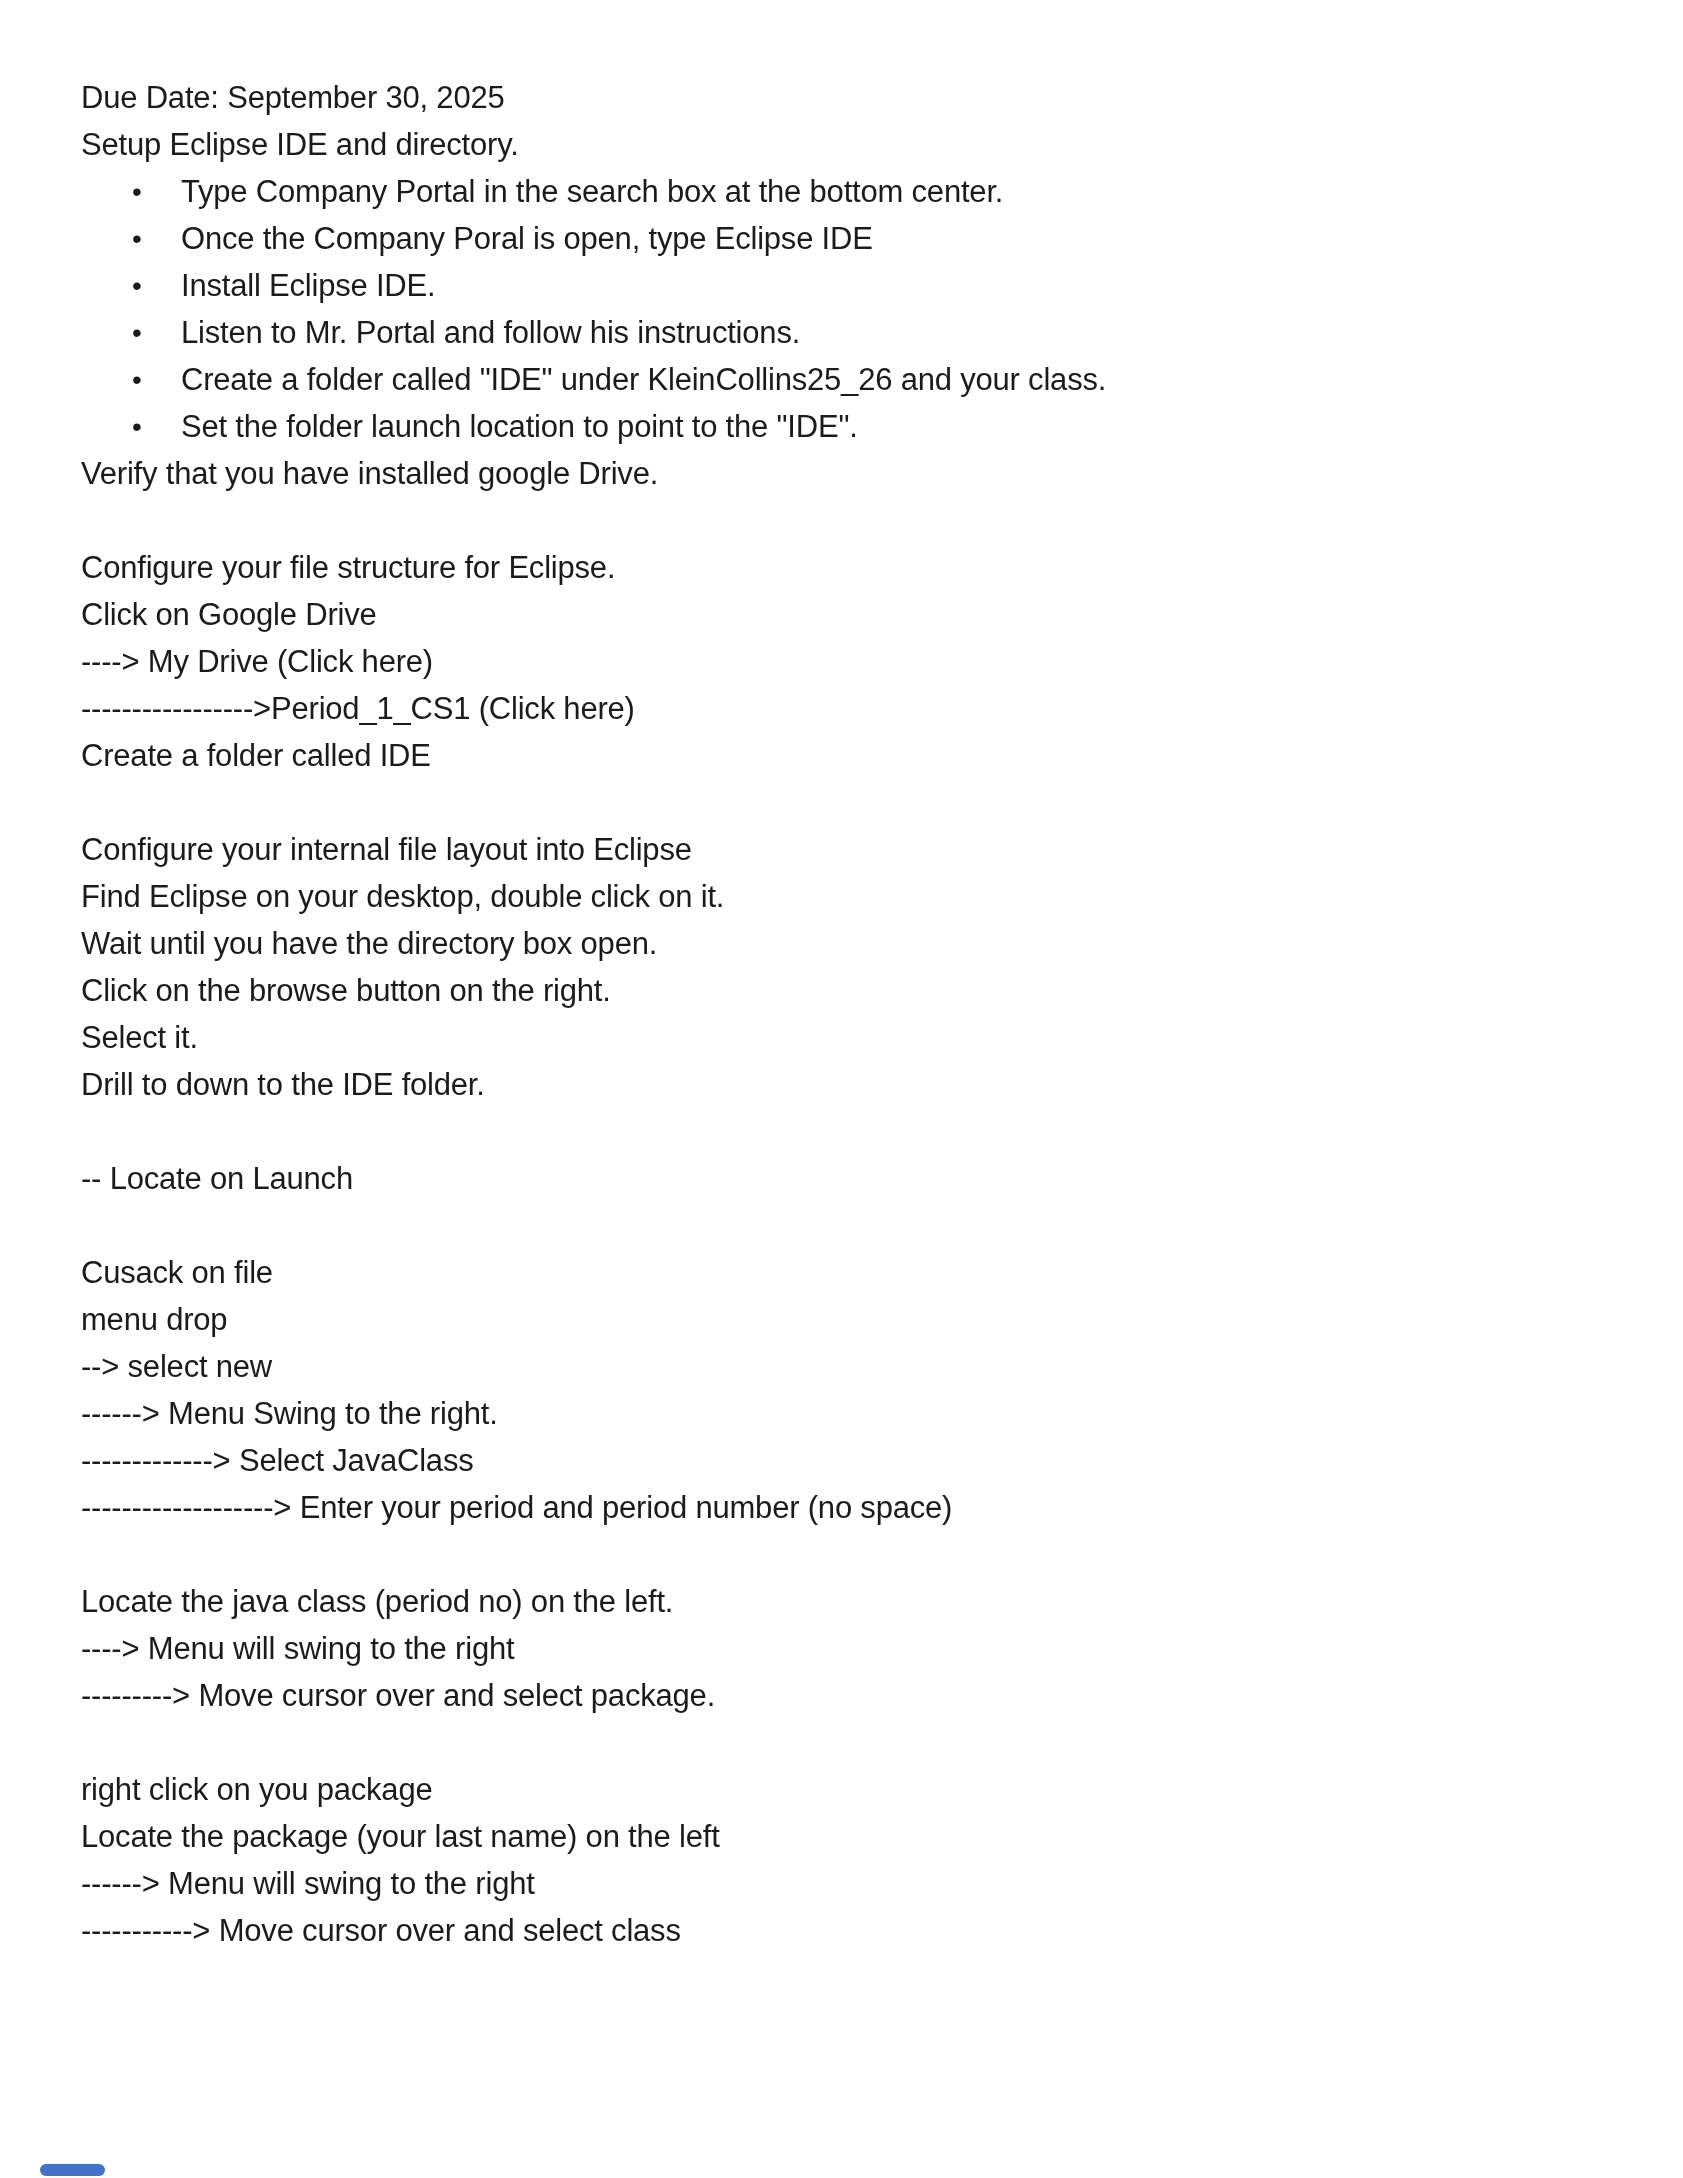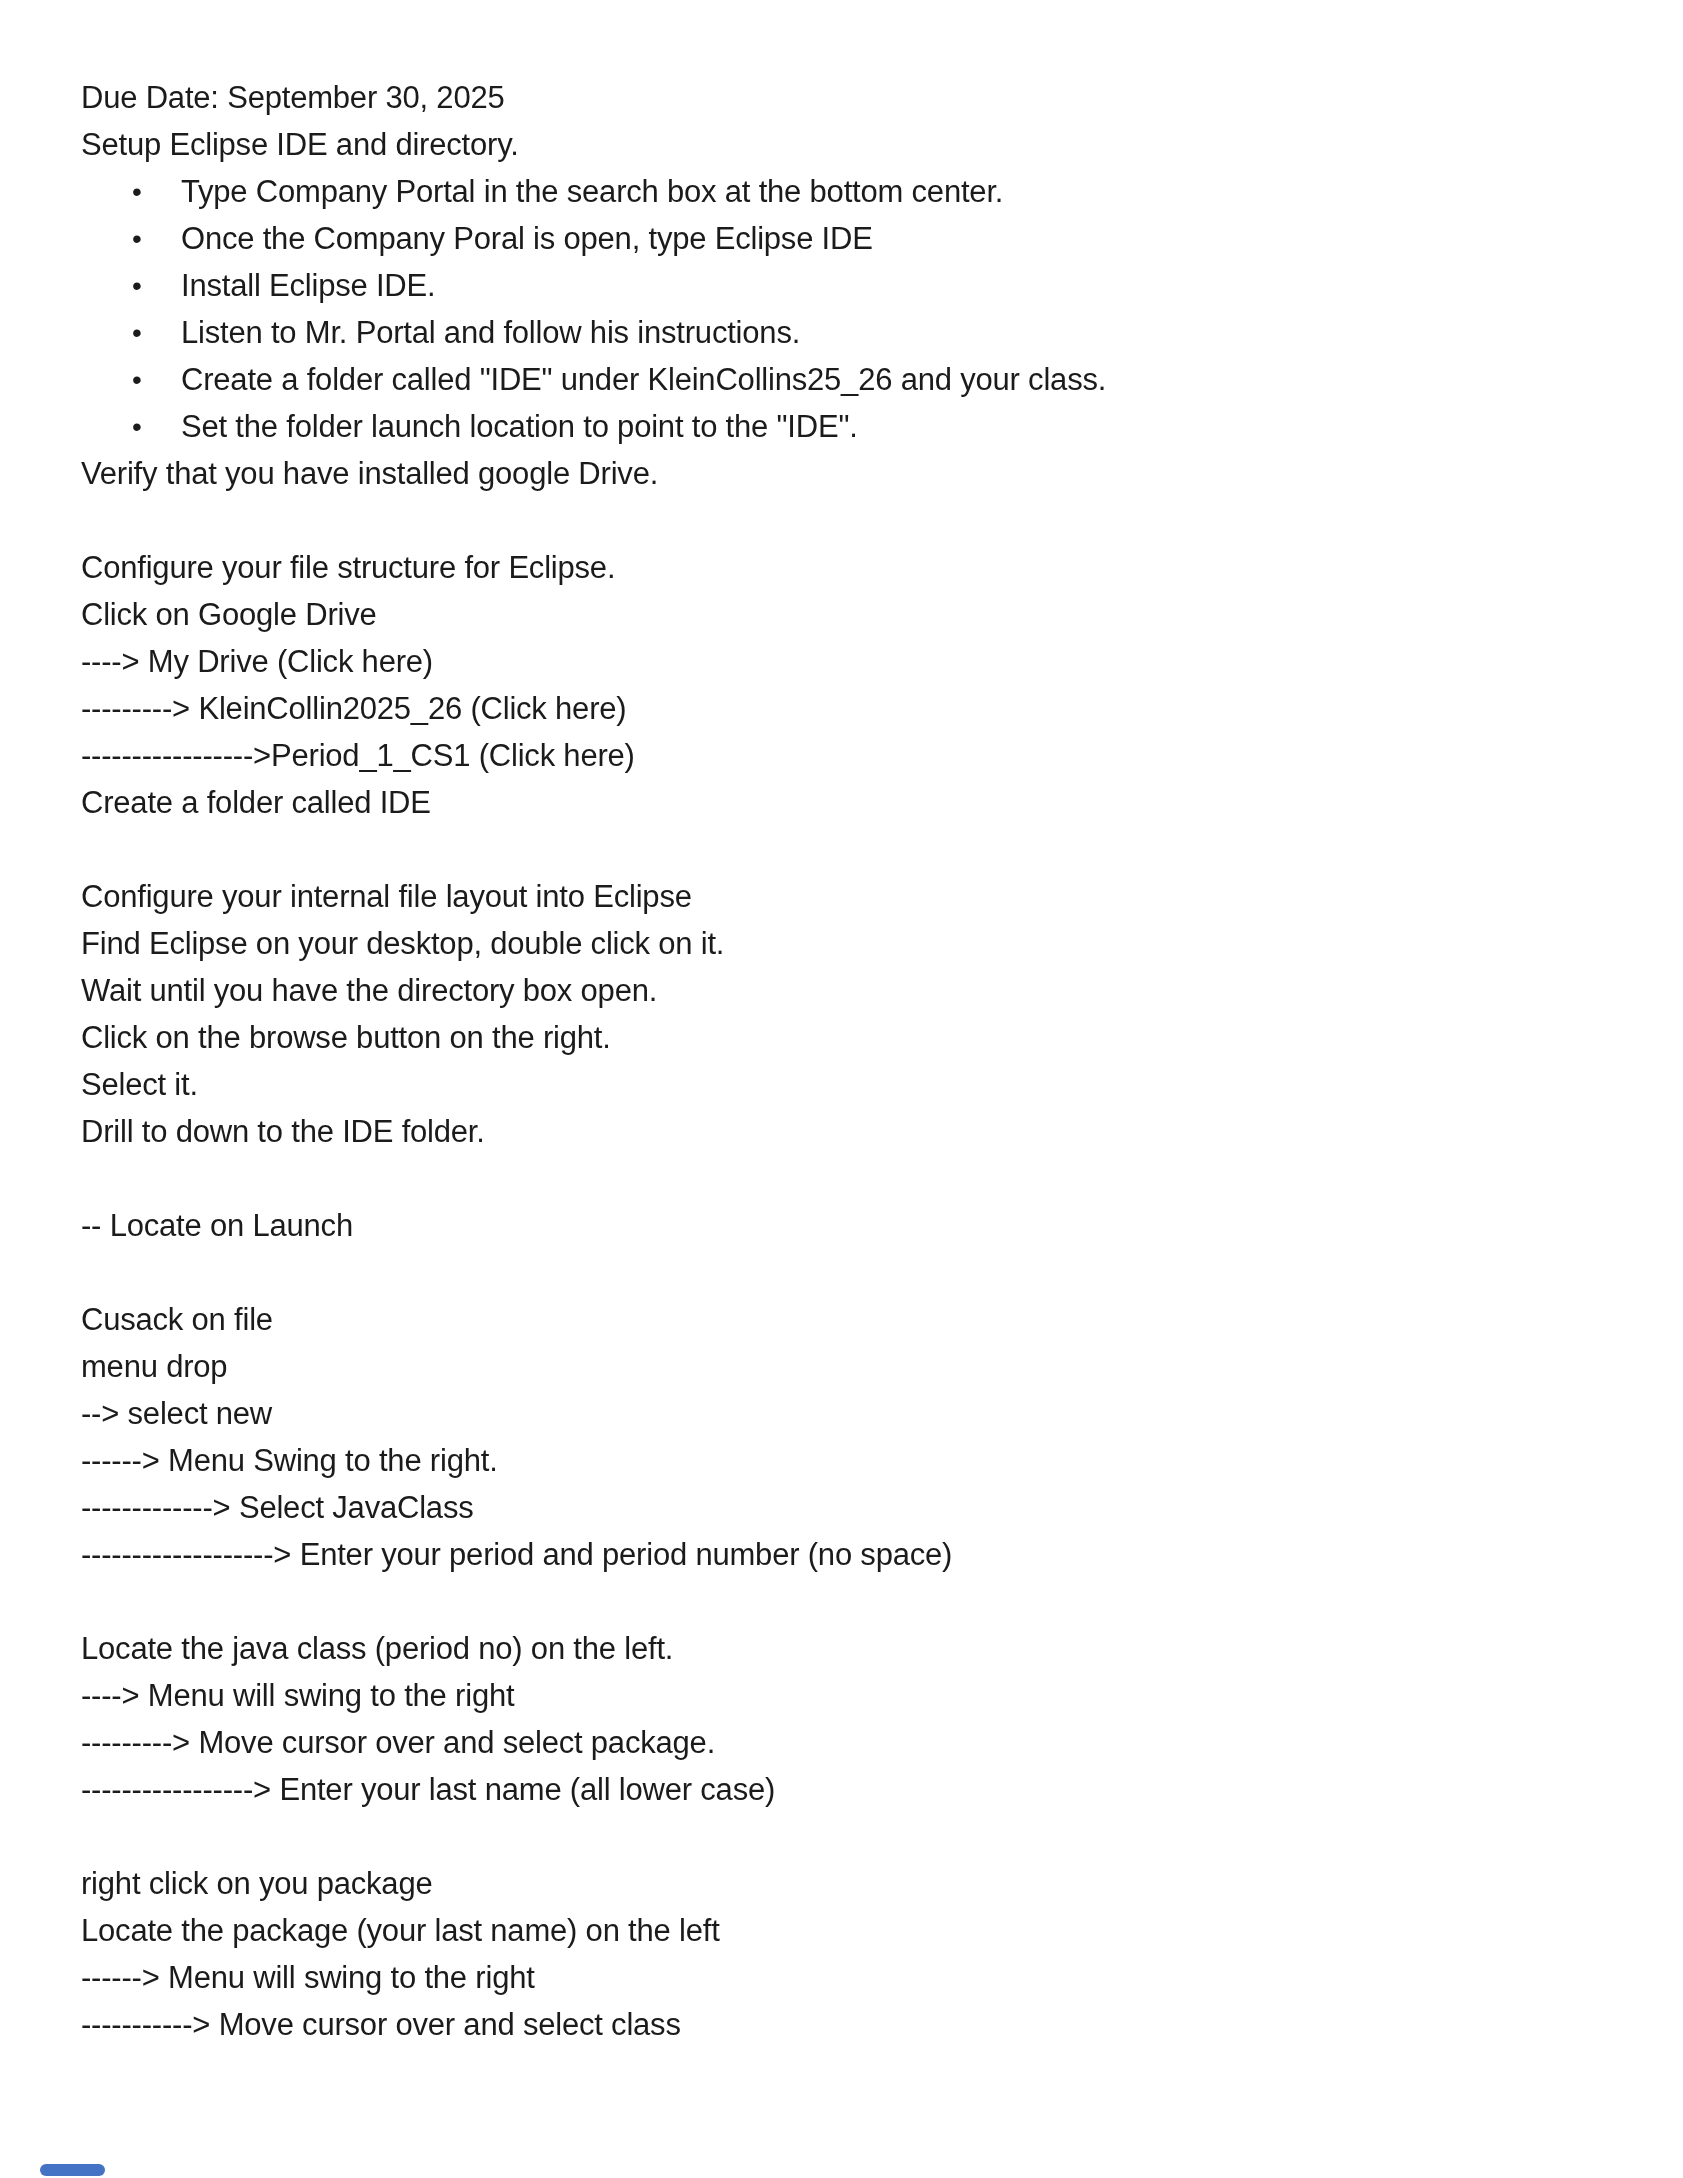--- a/index.html
+++ b/index.html
@@ -63,21 +63,20 @@
     <div class="line bullet"><span class="dot">•</span><span>Once the Company Poral is open, type Eclipse IDE</span></div>
     <div class="line bullet"><span class="dot">•</span><span>Install Eclipse IDE.</span></div>
     <div class="line bullet"><span class="dot">•</span><span>Listen to Mr. Portal and follow his instructions.</span></div>
     <div class="line bullet"><span class="dot">•</span><span>Create a folder called "IDE" under KleinCollins25_26 and your class.</span></div>
     <div class="line bullet"><span class="dot">•</span><span>Set the folder launch location to point to the "IDE".</span></div>
     <div class="line">Verify that you have installed google Drive.</div>
     <div class="line blank"></div>
     <div class="line">Configure your file structure for Eclipse.</div>
     <div class="line">Click on Google Drive</div>
     <div class="line">----&gt; My Drive (Click here)</div>
-    <div class="line">---------&gt; KleinCollin2025_26 (Click here)</div>
     <div class="line">-----------------&gt;Period_1_CS1 (Click here)</div>
     <div class="line">Create a folder called IDE</div>
     <div class="line blank"></div>
     <div class="line">Configure your internal file layout into Eclipse</div>
     <div class="line">Find Eclipse on your desktop, double click on it.</div>
     <div class="line">Wait until you have the directory box open.</div>
     <div class="line">Click on the browse button on the right.</div>
     <div class="line">Select it.</div>
     <div class="line">Drill to down to the IDE folder.</div>
     <div class="line blank"></div>
@@ -86,21 +85,20 @@
     <div class="line">Cusack on file</div>
     <div class="line">menu drop</div>
     <div class="line">--&gt; select new</div>
     <div class="line">------&gt; Menu Swing to the right.</div>
     <div class="line">-------------&gt; Select JavaClass</div>
     <div class="line">-------------------&gt; Enter your period and period number (no space)</div>
     <div class="line blank"></div>
     <div class="line">Locate the java class (period no) on the left.</div>
     <div class="line">----&gt; Menu will swing to the right</div>
     <div class="line">---------&gt; Move cursor over and select package.</div>
-    <div class="line">-----------------&gt; Enter your last name (all lower case)</div>
     <div class="line blank"></div>
     <div class="line">right click on you package</div>
     <div class="line">Locate the package (your last name) on the left</div>
     <div class="line">------&gt; Menu will swing to the right</div>
     <div class="line">-----------&gt; Move cursor over and select class</div>
   </div>
 
 <div class="blue-bar" id="blue-bar" style="background: rgb(68, 114, 196);"></div>
 
 

